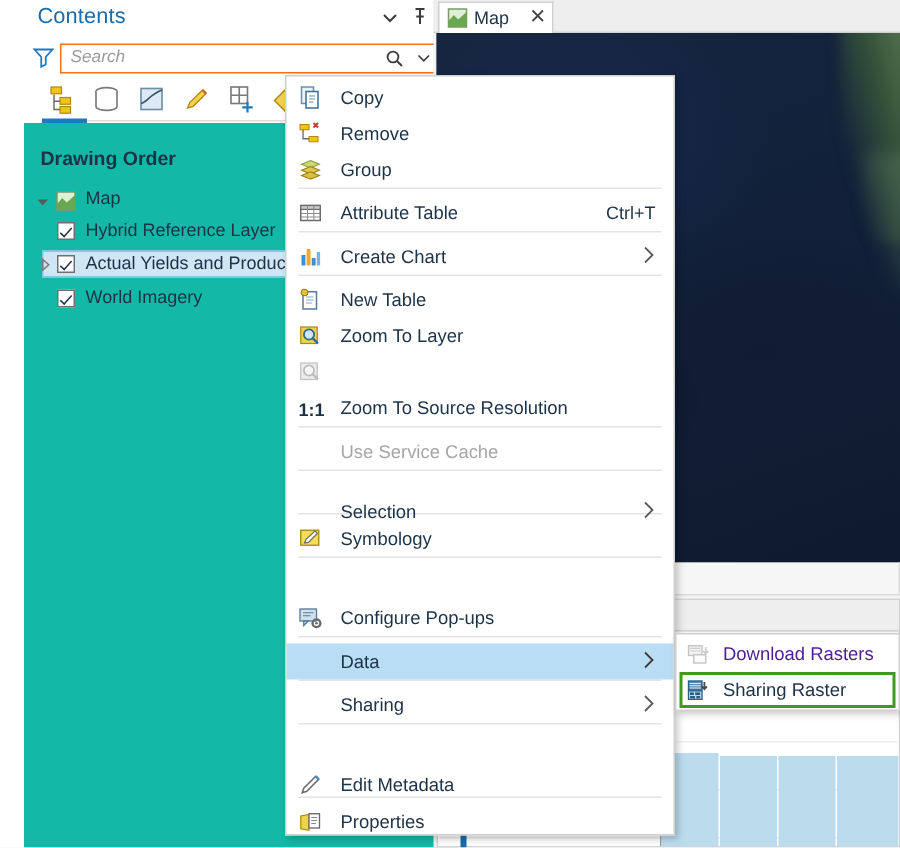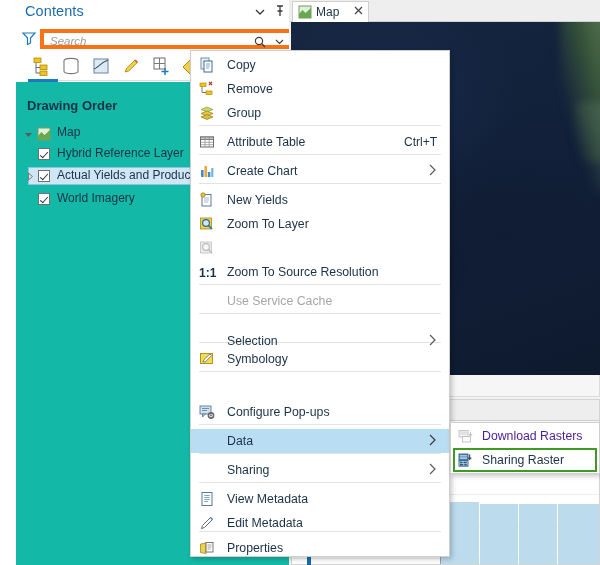--- a/index.html
+++ b/index.html
@@ -24,21 +24,21 @@
     position:absolute;top:4px;width:16px;height:16px;color:#444;
     font-size:12px;line-height:16px;text-align:center;cursor:default;
   }
   #hdr-chevron{left:236px;}
   #hdr-pin{left:256px;}
   #hdr-close{left:275px;}
   #search-row{position:absolute;left:0;top:26px;width:289px;height:24px;background:#ffffff;}
   #filter-icon{position:absolute;left:5px;top:4px;width:16px;height:16px;}
   #search-box{
     position:absolute;left:24px;top:3px;width:255px;height:20px;
-    border:4px solid #f97316;background:#fff;box-sizing:border-box;
+    border:1px solid #f97316;background:#fff;box-sizing:border-box;
   }
   #search-input-text{
     position:absolute;left:6px;top:2px;font-style:italic;color:#9b9b9b;font-size:11.5px;
   }
   #search-mag{position:absolute;right:24px;top:2px;width:14px;height:14px;}
   #search-caret{position:absolute;right:6px;top:3px;color:#555;font-size:10px;}
   #tool-strip{
     position:absolute;left:0;top:50px;width:289px;height:32px;background:#ffffff;
   }
   .tool-ico{position:absolute;top:5px;width:22px;height:22px;}
@@ -440,21 +440,21 @@
   </div>
 
   <div class="mi" style="top:137px">
     <div class="mi-ico">
       <svg width="16" height="16" viewBox="0 0 16 16">
         <rect x="3" y="2.5" width="9" height="11.5" fill="#fff" stroke="#5a7a9a" stroke-width="1"></rect>
         <path d="M5 6h5M5 8h5M5 10h4" stroke="#8aa8c4" stroke-width=".8"></path>
         <circle cx="4" cy="3" r="2.2" fill="#e6c23a" stroke="#9a7a10" stroke-width=".7"></circle>
       </svg>
     </div>
-    <div class="mi-label">New Yields</div>
+    <div class="mi-label">New Table</div>
   </div>
 
   <div class="mi" style="top:161px">
     <div class="mi-ico">
       <svg width="16" height="16" viewBox="0 0 16 16">
         <rect x="1.5" y="2" width="11" height="11" fill="#f0d14f" stroke="#a88a10" stroke-width=".8"></rect>
         <circle cx="7" cy="7" r="3.4" fill="#cfe6f5" stroke="#2a6d96" stroke-width="1.2"></circle>
         <path d="M9.6 9.6L13 13" stroke="#2a6d96" stroke-width="1.5"></path>
       </svg>
     </div>
@@ -528,29 +528,20 @@
 
   <div class="mi" style="top:407px">
     <div class="mi-label">Sharing</div>
     <div class="mi-arrow">
       <svg width="10" height="14" viewBox="0 0 10 14">
           <path d="M3 2l5 5-5 5" fill="none" stroke="#5a5a5a" stroke-width="1.2"></path>
         </svg>
     </div>
   </div>
 
-  <div class="mi" style="top:436px">
-    <div class="mi-ico">
-      <svg width="16" height="16" viewBox="0 0 16 16">
-        <rect x="3" y="1.5" width="10" height="13" fill="#fff" stroke="#5a7a9a" stroke-width="1"></rect>
-        <path d="M5.2 4.5h5.6M5.2 6.5h5.6M5.2 8.5h5.6M5.2 10.5h4" stroke="#6f9ac0" stroke-width=".9"></path>
-      </svg>
-    </div>
-    <div class="mi-label">View Metadata</div>
-  </div>
 
   <div class="mi" style="top:460px">
     <div class="mi-ico">
       <svg width="16" height="16" viewBox="0 0 16 16">
         <path d="M2.5 13.5l1-3 8-8 2 2-8 8z" fill="#fff" stroke="#6a6a6a" stroke-width="1"></path>
         <path d="M11.5 2.5l2 2" stroke="#3f8fd0" stroke-width="1.6"></path>
       </svg>
     </div>
     <div class="mi-label">Edit Metadata</div>
   </div>

